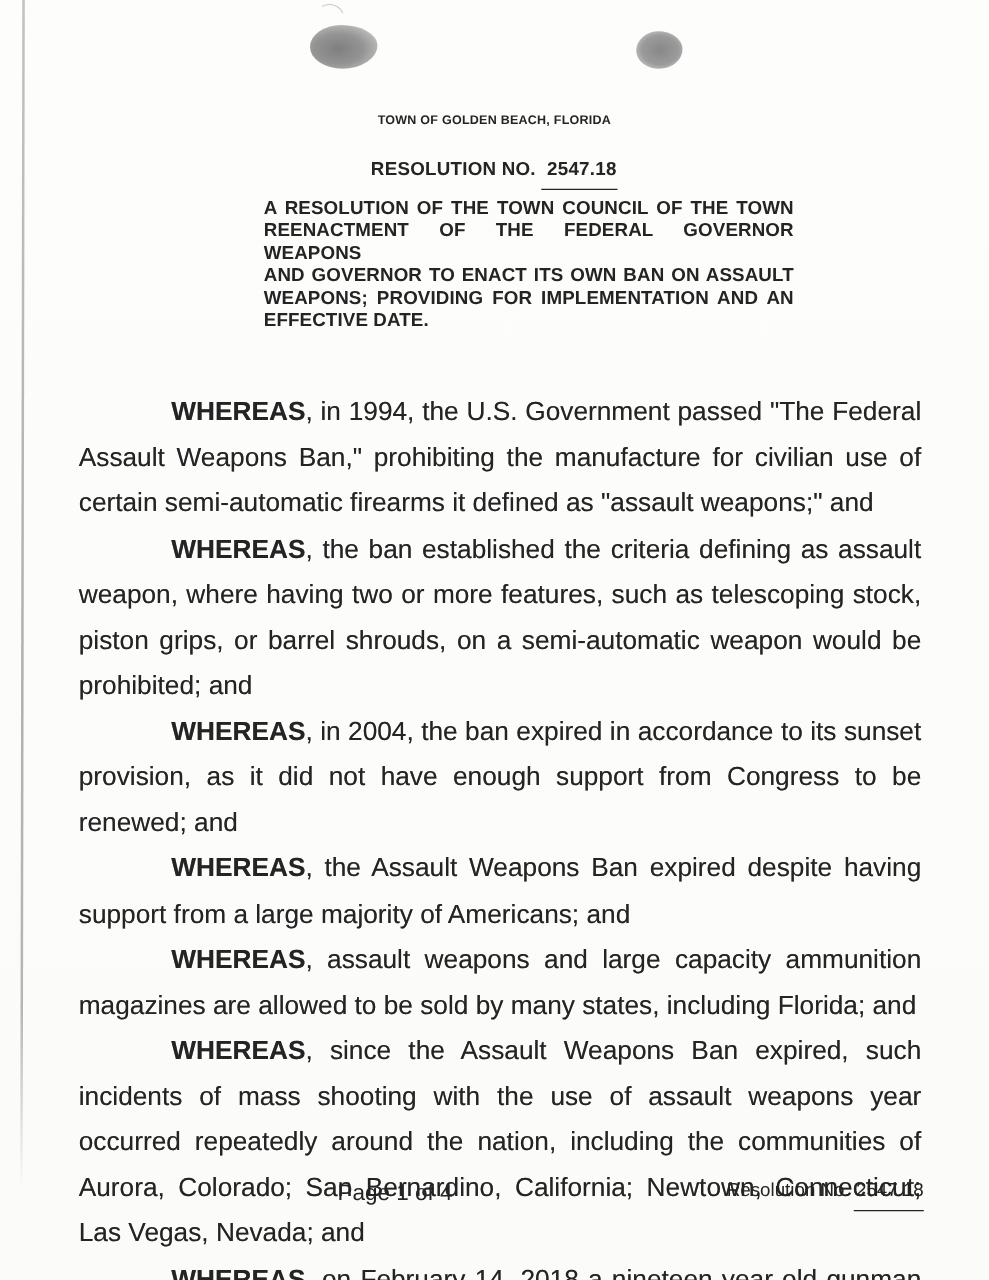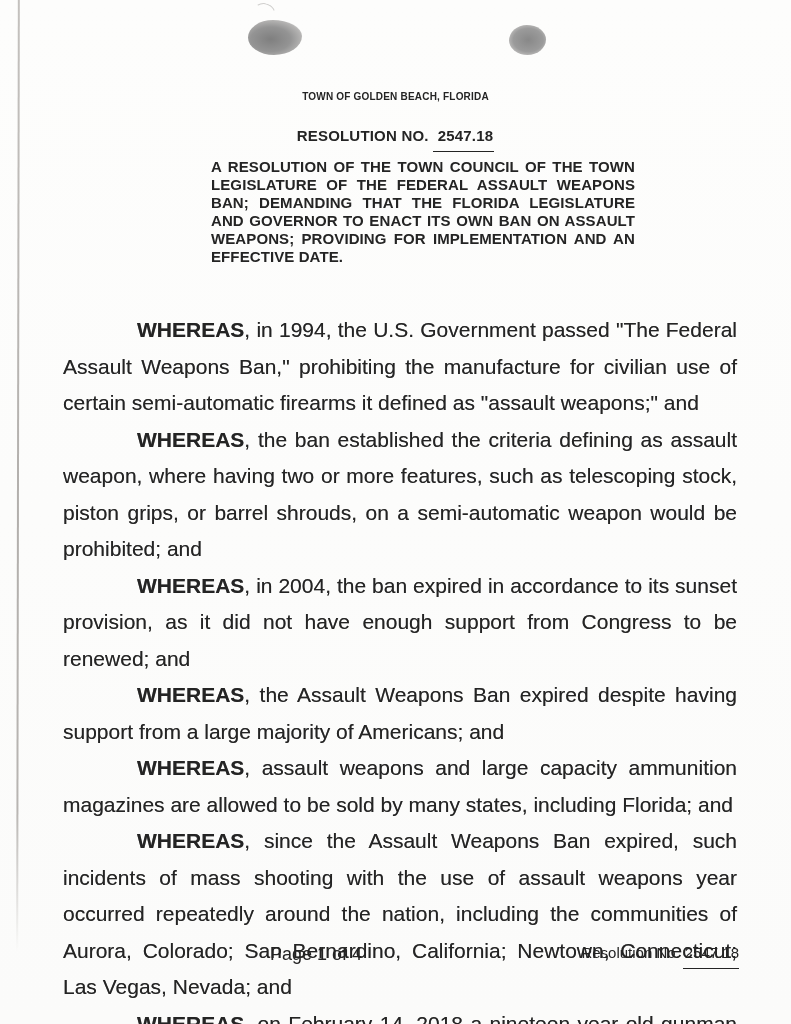--- a/index.html
+++ b/index.html
@@ -153,22 +153,21 @@
   <div class="blob blob-right"></div>
 
   <div class="doc-title">TOWN OF GOLDEN BEACH, FLORIDA</div>
 
   <div class="doc-subtitle">
     <span>RESOLUTION NO.</span><span class="underlined">2547.18</span>
   </div>
 
   <div class="res-heading">
     <div class="hline">A RESOLUTION OF THE TOWN COUNCIL OF THE TOWN</div>
-    <div class="hline">LEGISLATURE OF THE FEDERAL ASSAULT WEAPONS</div>
-    <div class="hline">BAN; DEMANDING THAT THE FLORIDA LEGISLATURE</div>
+    <div class="hline">REENACTMENT OF THE FEDERAL GOVERNOR WEAPONS</div>
     <div class="hline">AND GOVERNOR TO ENACT ITS OWN BAN ON ASSAULT</div>
     <div class="hline">WEAPONS; PROVIDING FOR IMPLEMENTATION AND AN</div>
     <div class="hline">EFFECTIVE DATE.</div>
   </div>
 
   <div class="body-text">
     <p class="para"><span class="lead">WHEREAS</span><span>, in 1994, the U.S. Government passed "The Federal Assault Weapons Ban," prohibiting the manufacture for civilian use of certain semi-automatic firearms it defined as "assault weapons;" and</span></p>
     <p class="para"><span class="lead">WHEREAS</span><span>, the ban established the criteria defining as assault weapon, where having two or more features, such as telescoping stock, piston grips, or barrel shrouds, on a semi-automatic weapon would be prohibited; and</span></p>
     <p class="para"><span class="lead">WHEREAS</span><span>, in 2004, the ban expired in accordance to its sunset provision, as it did not have enough support from Congress to be renewed; and</span></p>
     <p class="para"><span class="lead">WHEREAS</span><span>, the Assault Weapons Ban expired despite having support from a large majority of Americans; and</span></p>

